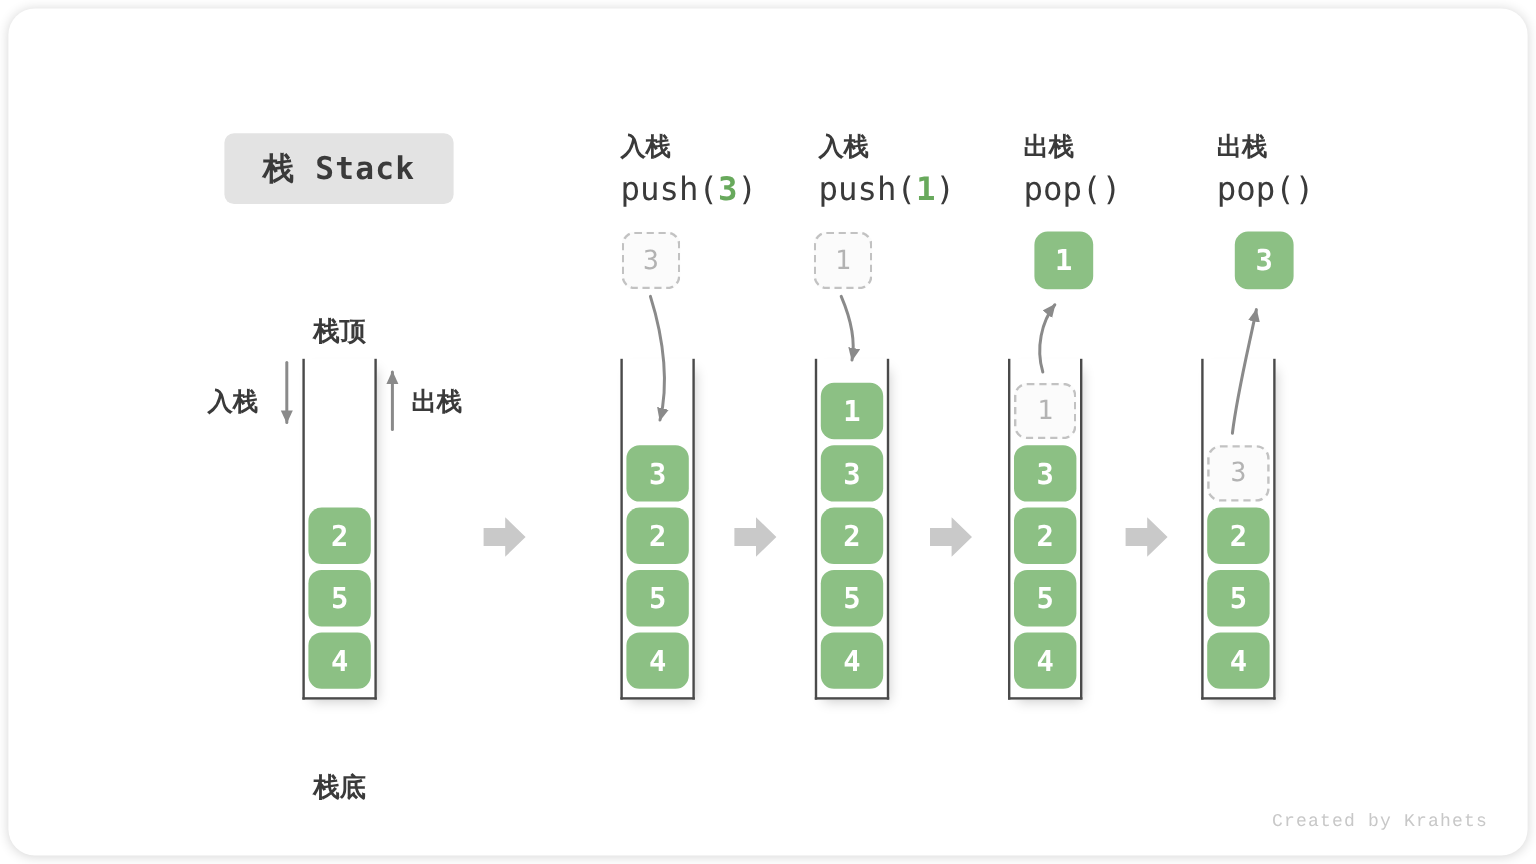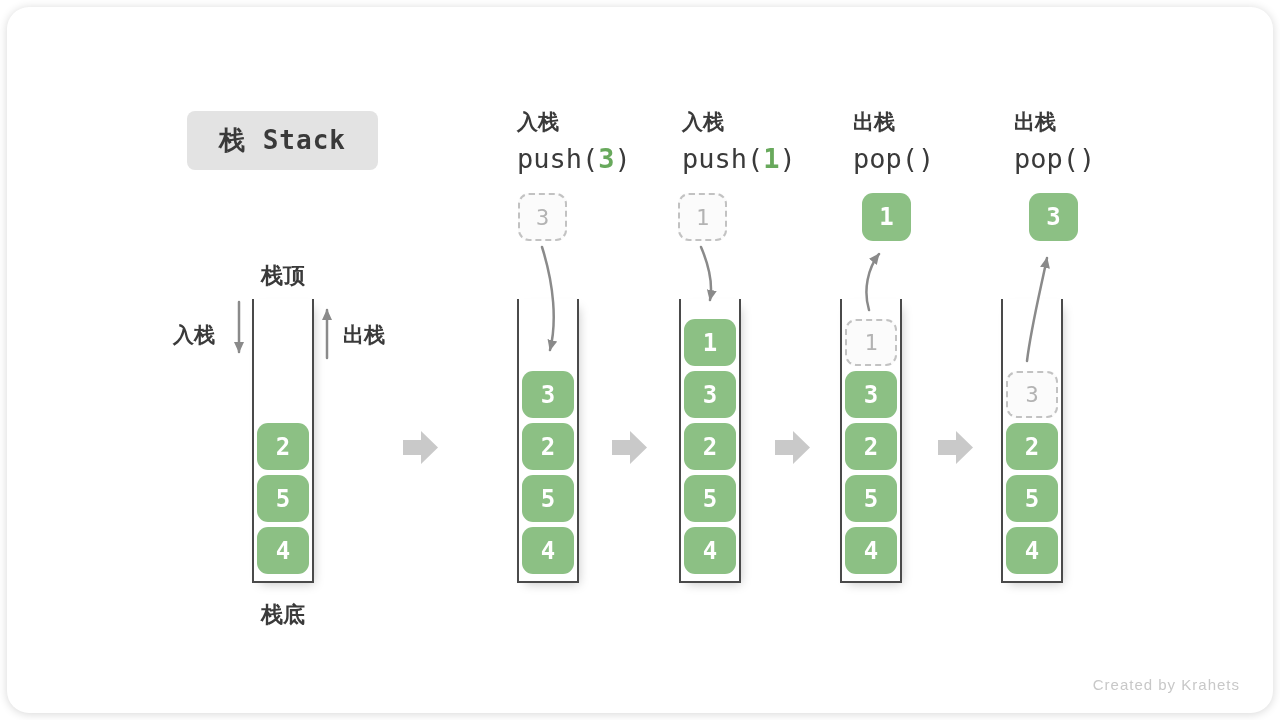--- a/index.html
+++ b/index.html
@@ -55,38 +55,38 @@
   .cell.solid{background:var(--green);color:#fff;font-size:24px;}
   .cell.ghost{
     background:var(--ghost-bg);border:2px dashed var(--ghost-border);
     color:var(--ghost-text);font-size:22px;font-weight:normal;
   }
   .flow{stroke:var(--arrow);stroke-width:2.5;fill:none;stroke-linecap:round;}
   .ah{fill:var(--arrow);}
   .blk{fill:var(--block);}
   #watermark{
     right:40px;top:676px;
-    font-family:Liberation Sans, sans-serif;
+    font-family:Liberation Mono, monospace;
     font-size:15px;letter-spacing:1px;color:var(--watermark);
   }
   .side-label{font-weight:bold;font-size:21px;color:var(--ink);white-space:nowrap;}
   .anchor-label{font-weight:bold;font-size:22px;color:var(--ink);text-align:center;width:120px;margin-top:16px;}
 </style>
 </head>
 <body>
 
 <div id="canvas">
   <div id="card" class="abs"></div>
 
   <div id="title-box" class="abs">
     <span>栈 Stack</span>
   </div>
 
   <div class="abs anchor-label" style="left:223px;top:245px;">栈顶</div>
-  <div class="abs anchor-label" style="left:223px;top:584px;">栈底</div>
+  <div class="abs anchor-label" style="left:223px;top:625px;">栈底</div>
   <div class="abs side-label" style="left:173px;top:321px;">入栈</div>
   <div class="abs side-label" style="left:343px;top:321px;">出栈</div>
 
   <div id="stacks-layer" class="abs" style="left:0;top:0;width:1280px;height:720px;">
       <div class="stack-wall" style="left: 252px; top: 299px; width: 58px; height: 282px; position: absolute;"></div>
       <div class="cell solid" style="left: 257px; top: 423px; width: 52px; height: 47px; position: absolute;">2</div>
       <div class="cell solid" style="left: 257px; top: 475px; width: 52px; height: 47px; position: absolute;">5</div>
       <div class="cell solid" style="left: 257px; top: 527px; width: 52px; height: 47px; position: absolute;">4</div>
       <div class="stack-wall" style="left: 517px; top: 299px; width: 58px; height: 282px; position: absolute;"></div>
       <div class="cell solid" style="left: 522px; top: 371px; width: 52px; height: 47px; position: absolute;">3</div>

